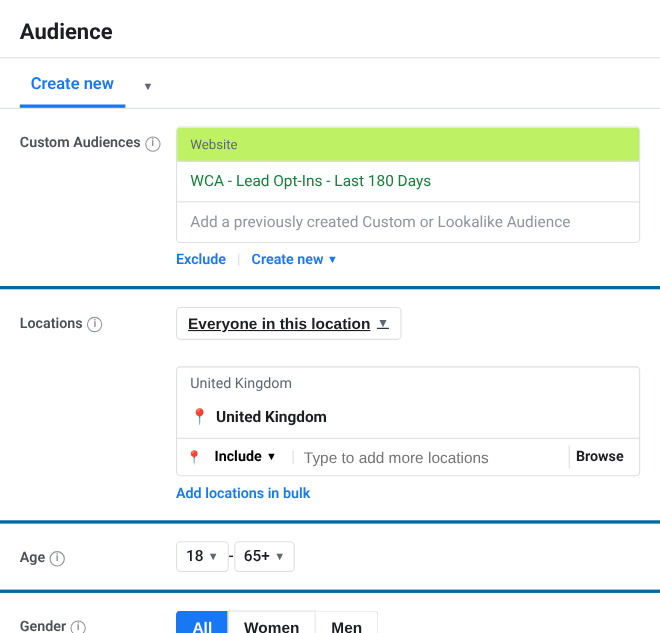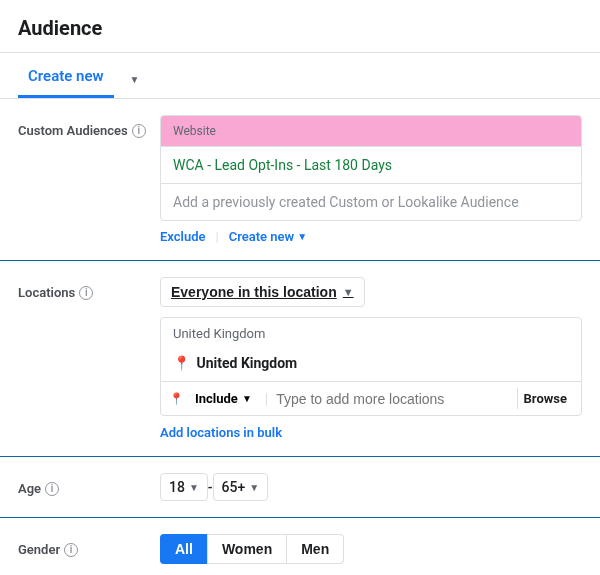--- a/index.html
+++ b/index.html
@@ -47,21 +47,21 @@
       gap: 4px;
     }
     .dropdown-arrow {
       font-size: 10px;
       color: #606770;
     }
 
     
     .section {
       padding: 16px 18px;
-      border-bottom: 1px solid #0369a1;
+      border-bottom: 3px solid #0369a1;
     }
 
     .field-row {
       display: flex;
       align-items: flex-start;
       gap: 12px;
     }
     .field-label {
       min-width: 130px;
       font-weight: 600;
@@ -92,21 +92,21 @@
     
     .audience-box {
       border: 1px solid #dddfe2;
       border-radius: 4px;
       overflow: hidden;
     }
     .audience-box-header {
       padding: 8px 12px;
       font-size: 12px;
       color: #606770;
-      background: #f9a8d4;
+      background: #bef264;
       border-bottom: 1px solid #dddfe2;
     }
     .audience-box-item {
       padding: 10px 12px;
       font-size: 14px;
       font-weight: 400;
       color: #15803d;
     }
     .audience-box-placeholder {
       padding: 10px 12px;
@@ -154,21 +154,21 @@
       text-decoration: underline;
     }
     .location-dropdown-btn .arrow {
       color: #606770;
       font-size: 11px;
     }
 
     .location-box {
       border: 1px solid #dddfe2;
       border-radius: 4px;
-      margin-top: 10px;
+      margin-top: 24px;
       overflow: hidden;
     }
     .location-box-country {
       padding: 8px 12px;
       font-size: 13px;
       color: #606770;
     }
     .location-box-selected {
       padding: 6px 12px 10px;
       display: flex;

